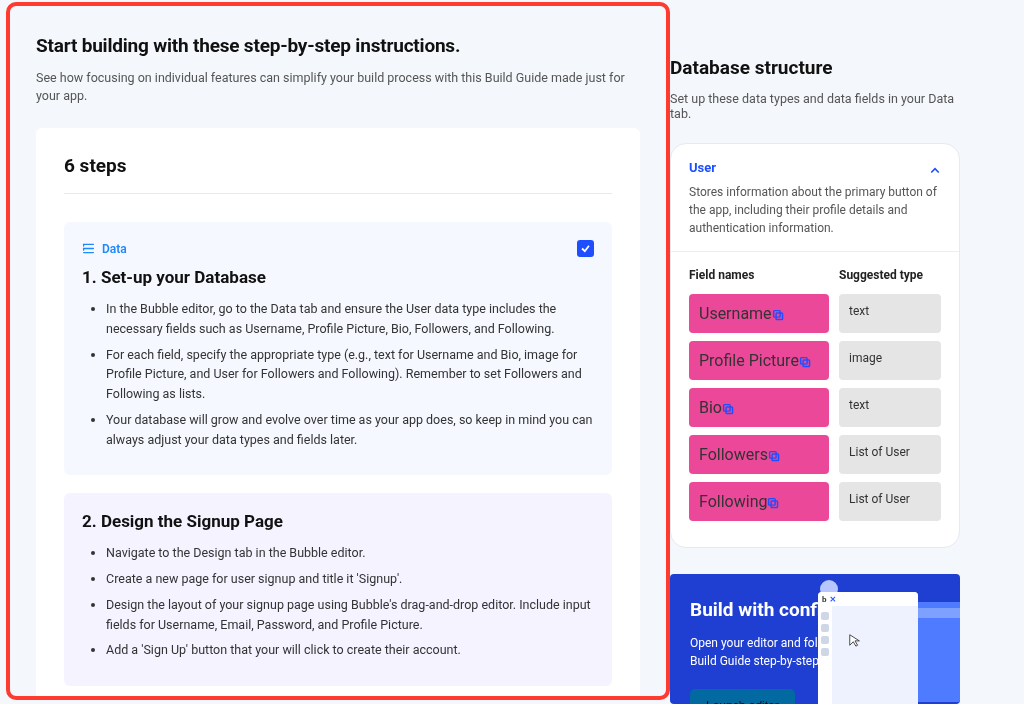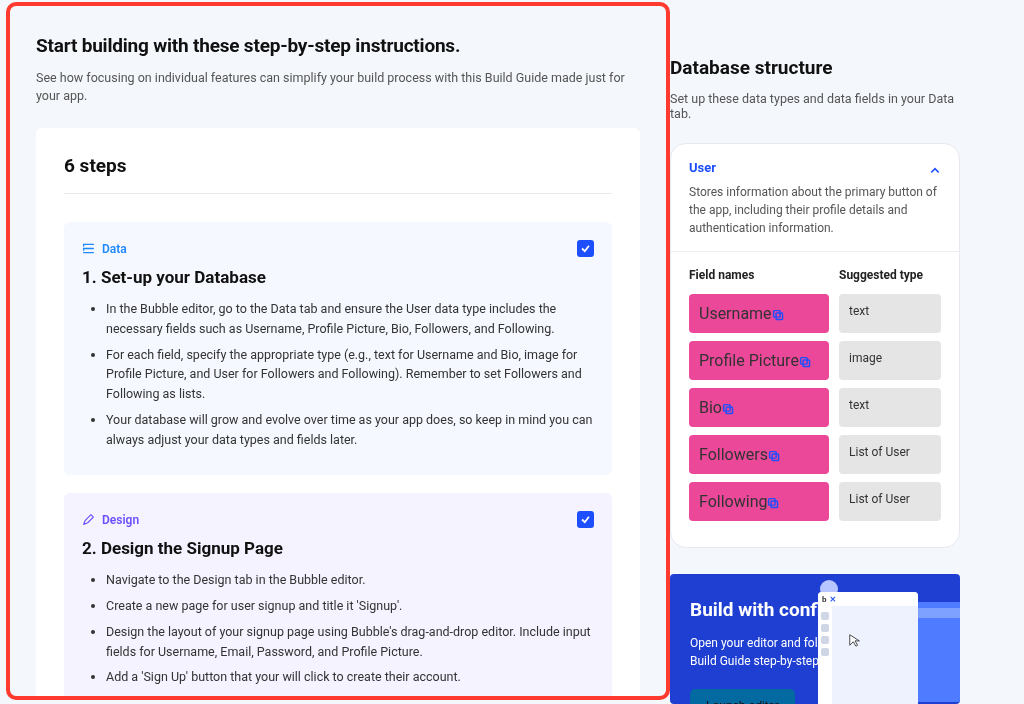--- a/index.html
+++ b/index.html
@@ -275,35 +275,20 @@
         </div>
         <div class="step-title">1. Set-up your Database</div>
         <ul class="step-items">
           <li>In the Bubble editor, go to the Data tab and ensure the User data type includes the necessary fields such as Username, Profile Picture, Bio, Followers, and Following.</li>
           <li>For each field, specify the appropriate type (e.g., text for Username and Bio, image for Profile Picture, and User for Followers and Following). Remember to set Followers and Following as lists.</li>
           <li>Your database will grow and evolve over time as your app does, so keep in mind you can always adjust your data types and fields later.</li>
         </ul>
       </div>
 
       <div class="step-card design-step">
-        <div class="step-header">
-          <div class="step-cat design">
-            <span class="cat-icon">
-              <svg viewBox="0 0 16 16">
-                  <path d="M2 14 L4 9 L11 2 L14 5 L7 12 Z" fill="none" stroke="#6b4eff" stroke-width="1.4" stroke-linejoin="round"></path>
-                </svg>
-            </span>
-            <span>Design</span>
-          </div>
-          <div class="checkbox">
-            <svg viewBox="0 0 16 16">
-                <polyline points="3,8 7,12 13,4"></polyline>
-              </svg>
-          </div>
-        </div>
         <div class="step-title">2. Design the Signup Page</div>
         <ul class="step-items">
           <li>Navigate to the Design tab in the Bubble editor.</li>
           <li>Create a new page for user signup and title it 'Signup'.</li>
           <li>Design the layout of your signup page using Bubble's drag-and-drop editor. Include input fields for Username, Email, Password, and Profile Picture.</li>
           <li>Add a 'Sign Up' button that your will click to create their account.</li>
         </ul>
       </div>
 
     </div>

